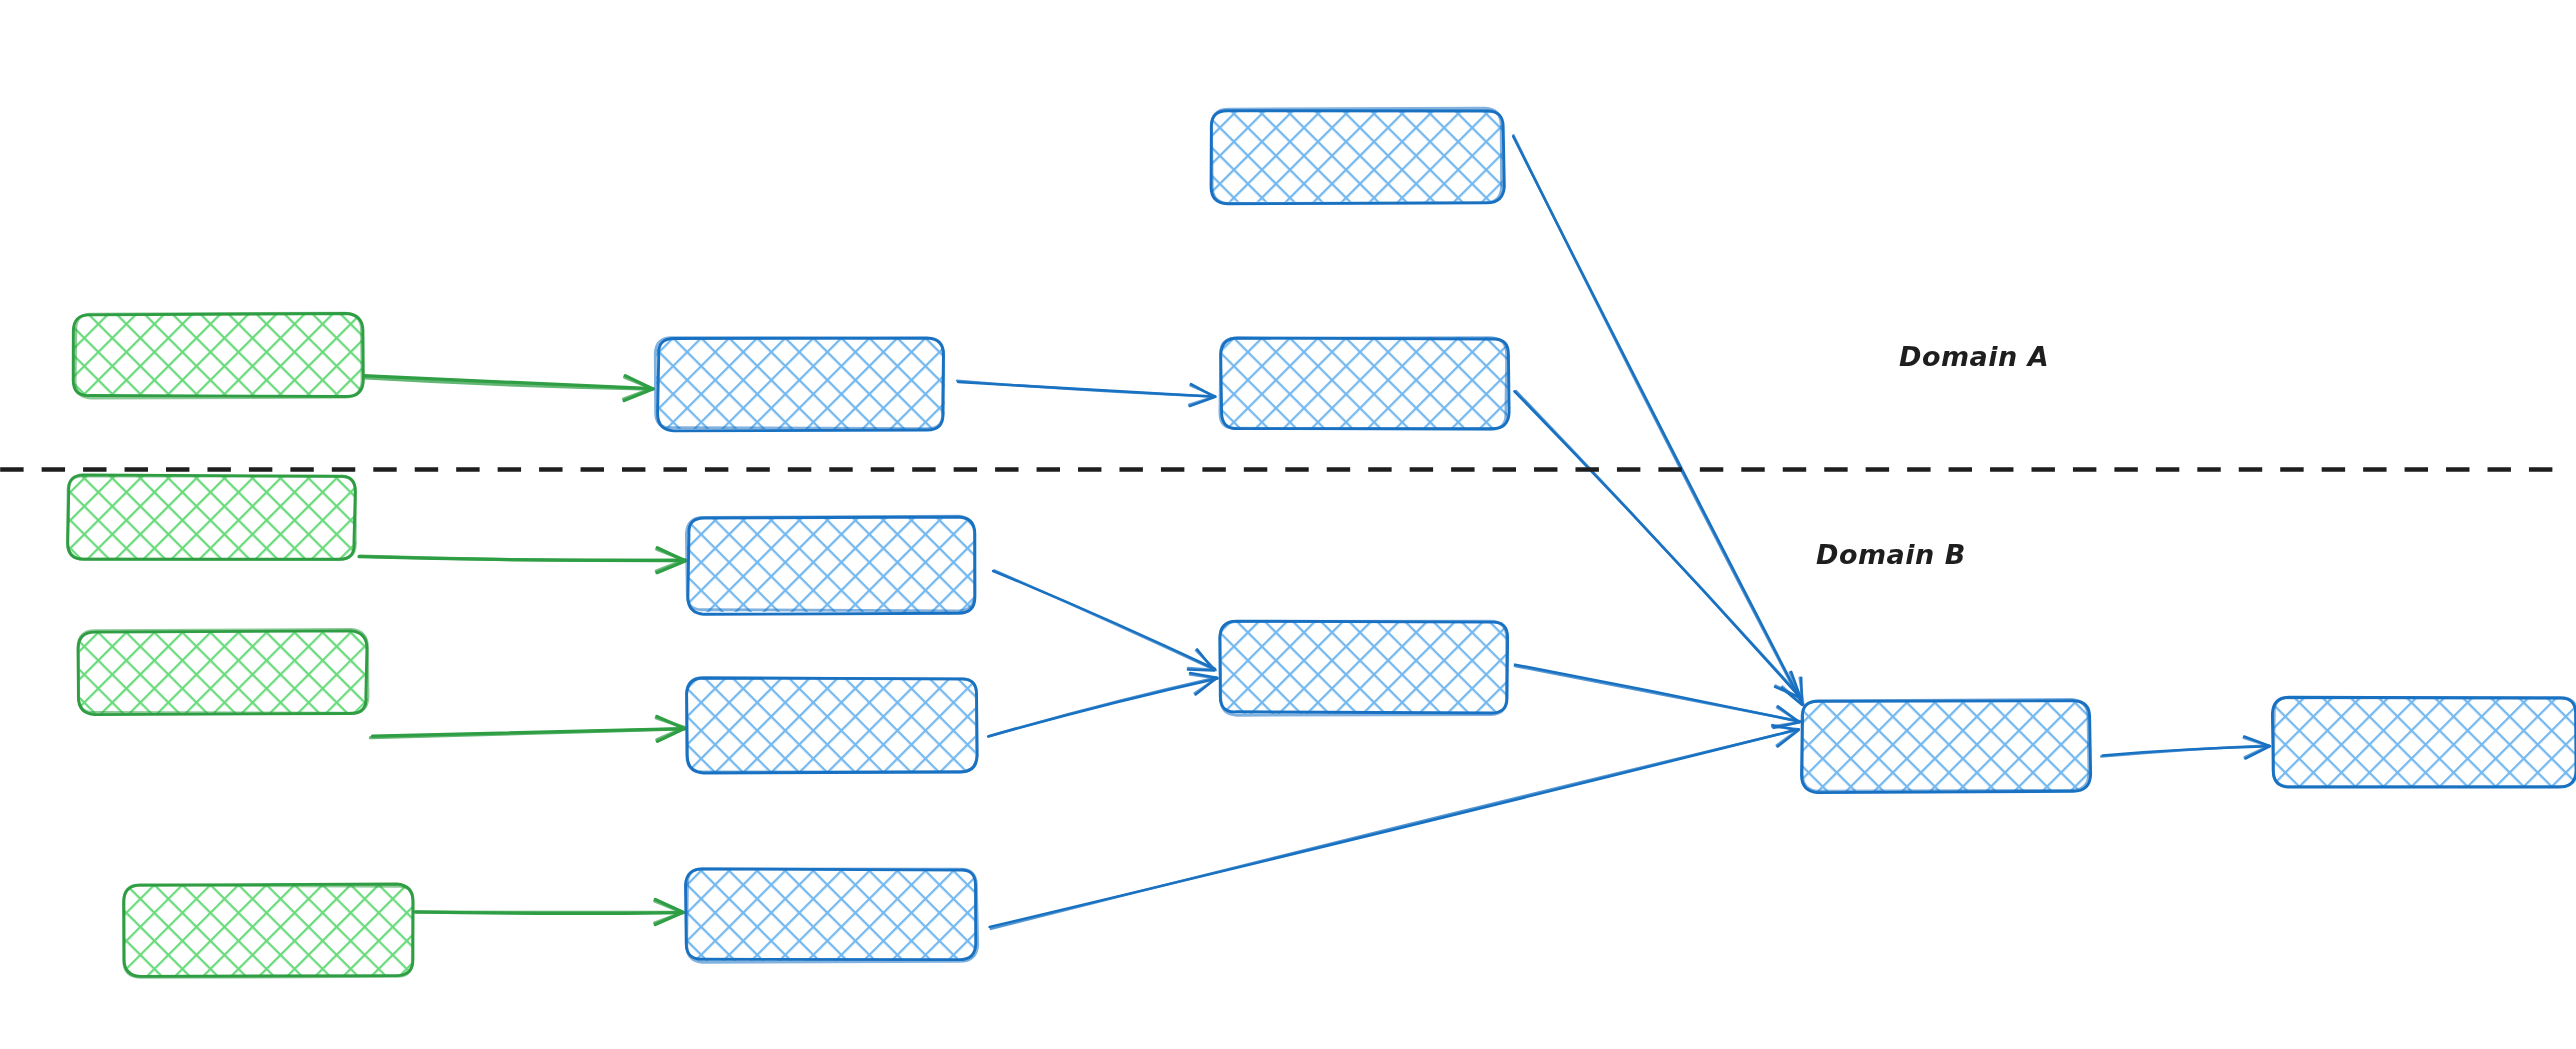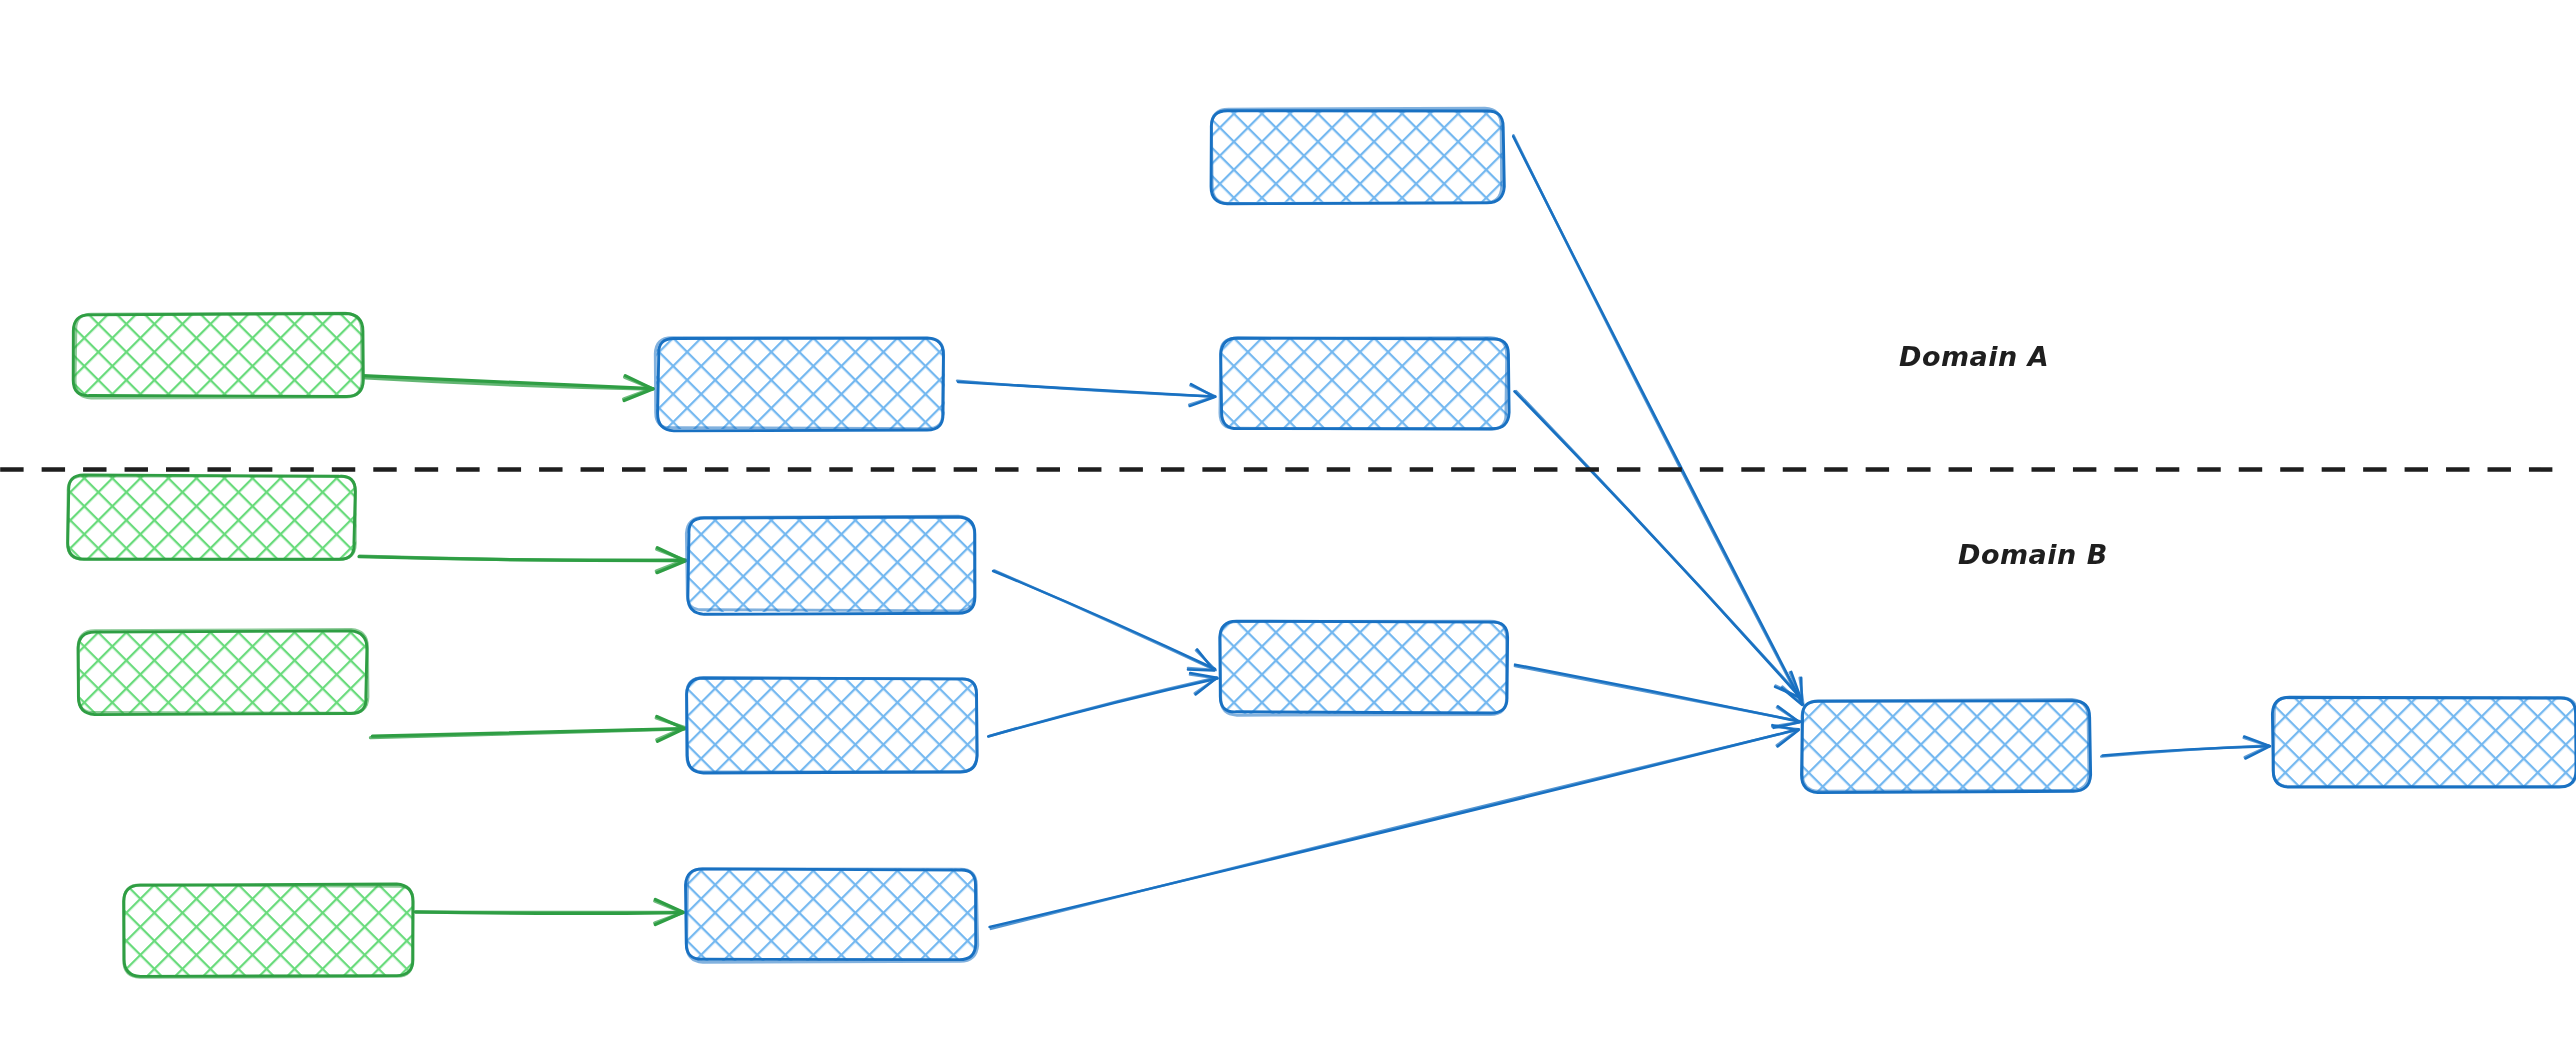--- a/index.html
+++ b/index.html
@@ -169,16 +169,16 @@
           <path d="M 2540.3001759448557 773.6739728237847 L 2839.723582643887 774.5388070590509 Q 2857.723582643887 773.6739728237847 2857.723582643887 791.6739728237847 L 2858.2379637033855 855.3101248437121 Q 2857.723582643887 873.3101248437121 2839.723582643887 873.3101248437121 L 2540.3001759448557 873.3523830832692 Q 2522.3001759448557 873.3101248437121 2522.3001759448557 855.3101248437121 L 2521.3059369233 791.6739728237847 Q 2522.3001759448557 773.6739728237847 2540.3001759448557 773.6739728237847 Z" fill="none" stroke="#1971c2" stroke-width="3.2" stroke-linecap="round" stroke-linejoin="round" opacity="1"></path>
           <path d="M 2540.2030106105854 773.9460224535997 L 2841.133439500413 774.2440847641062 Q 2859.133439500413 773.9460224535997 2859.133439500413 791.9460224535997 L 2858.4101993592503 854.8931406788031 Q 2859.133439500413 872.8931406788031 2841.133439500413 872.8931406788031 L 2540.2030106105854 872.707327955825 Q 2522.2030106105854 872.8931406788031 2522.2030106105854 854.8931406788031 L 2523.3900343812024 791.9460224535997 Q 2522.2030106105854 773.9460224535997 2540.2030106105854 773.9460224535997 Z" fill="none" stroke="#1971c2" stroke-width="3.2" stroke-linecap="round" stroke-linejoin="round" opacity="0.55"></path>
         </g>
       </g>
     <g id="divider-layer">
         <line x1="0" y1="521" x2="2845" y2="521" stroke="#1e1e1e" stroke-width="5" stroke-dasharray="26 20" stroke-linecap="butt"></line>
       </g>
   </svg>
 
   <div class="domain-label" id="label-domain-a" style="left: 1899px; top: 341px;">Domain A</div>
-  <div class="domain-label" id="label-domain-b" style="left: 1958px; top: 539px;">Domain B</div>
+  <div class="domain-label" id="label-domain-b" style="left: 1816px; top: 539px;">Domain B</div>
 
 </div>
 
 
 </body></html>

